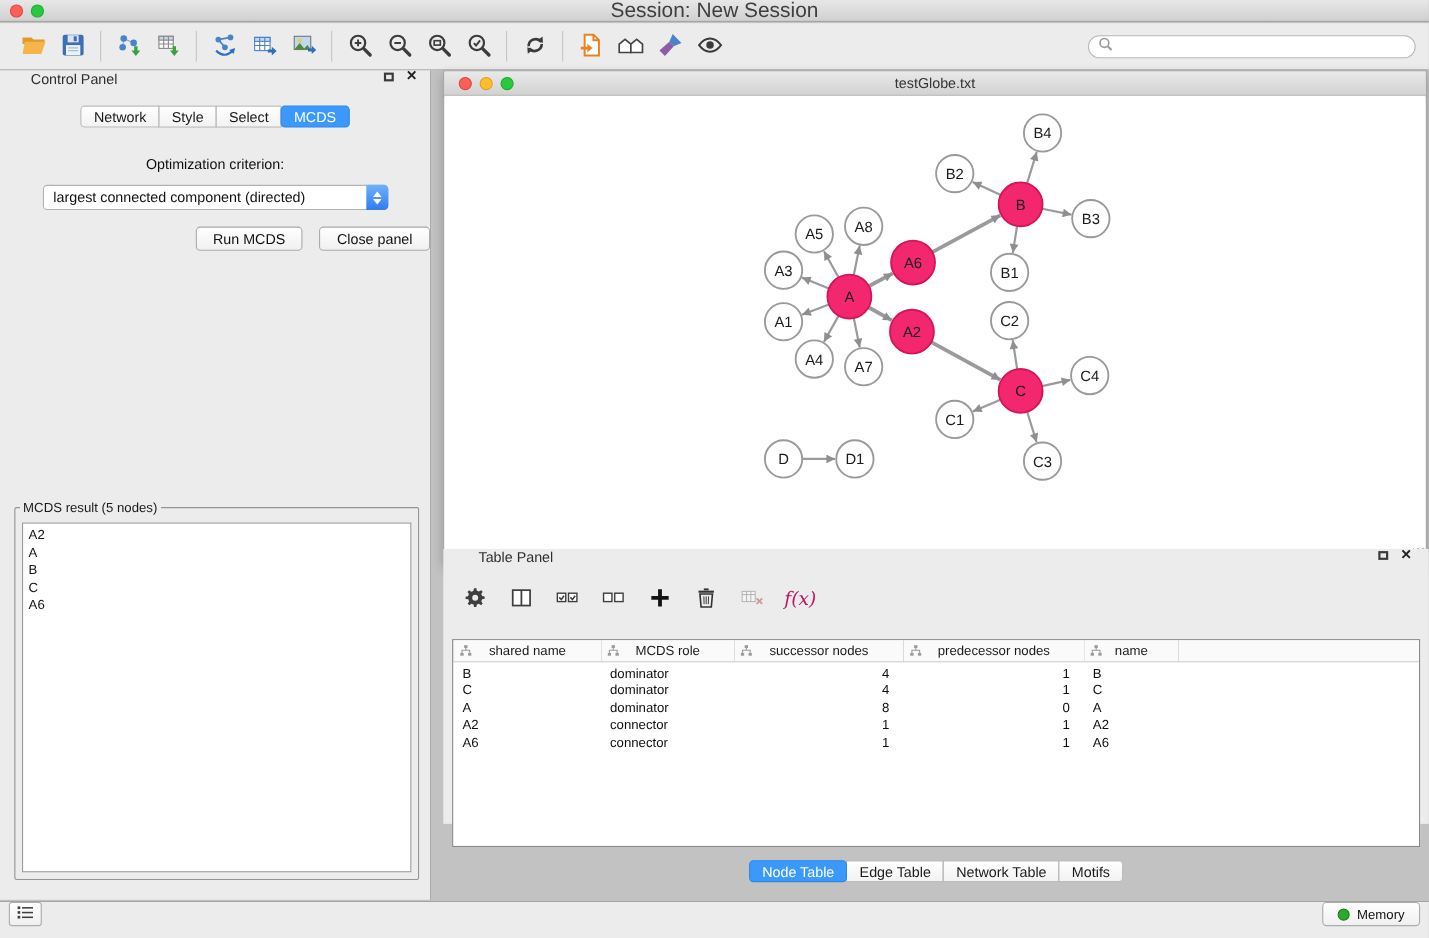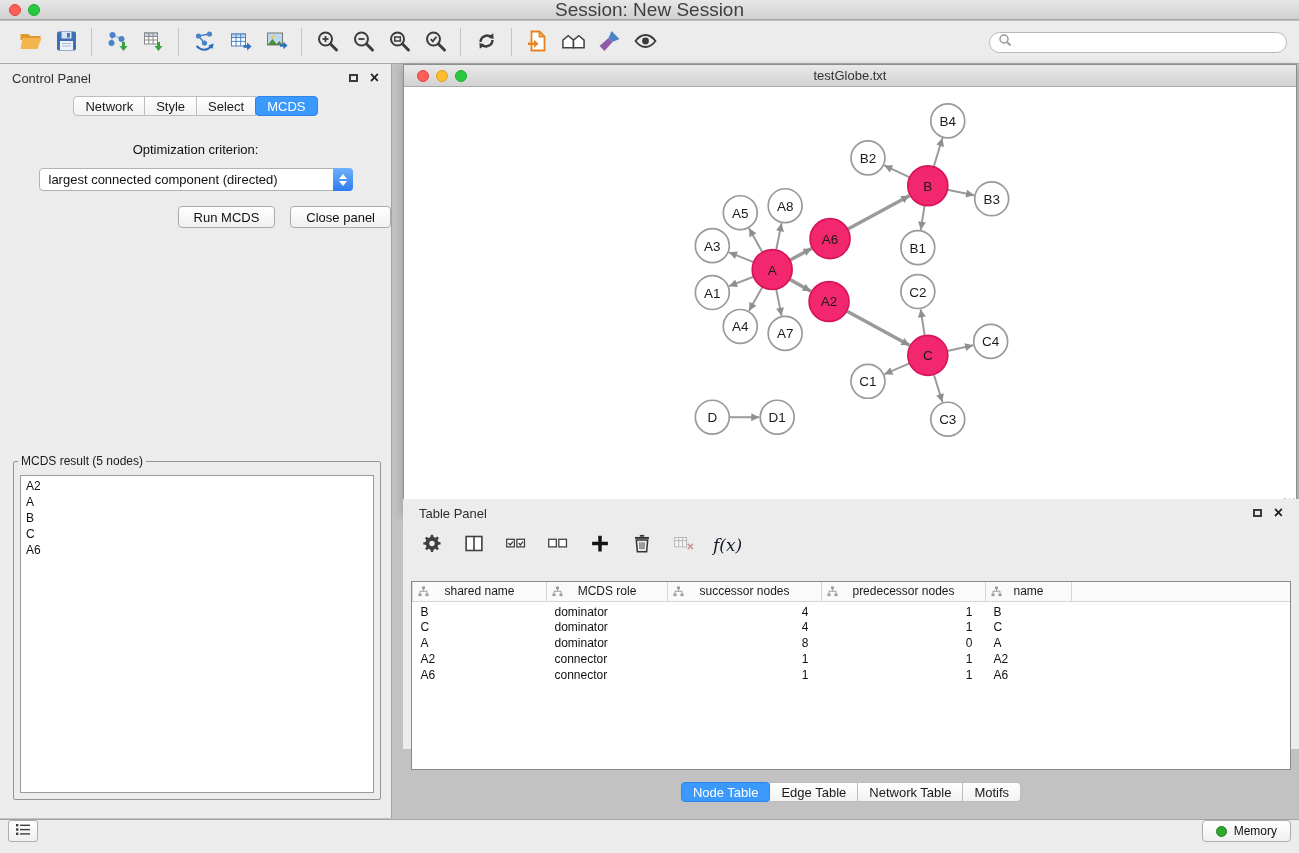--- a/index.html
+++ b/index.html
@@ -22,22 +22,22 @@
   .tb { width:36px; height:34px; background:none; border:none; display:flex;
     align-items:center; justify-content:center; cursor:default; }
   .tb svg { width:25px; height:24px; }
   .sep { width:1px; height:28px; background:#c6c6c6; margin:0 7px; }
   .search { margin-left:auto; width:298px; height:21px; background:#fff; border:1px solid #b8b8b8;
     border-radius:11px; display:flex; align-items:center; padding:0 8px; }
   .search input { border:none; outline:none; flex:1; font-size:12px; background:transparent;
     font-family:"Liberation Sans",sans-serif; }
 
   
-  .panel-header { height:28px; display:flex; align-items:center; padding:0 12px;
-    font-size:13px; color:#2e2e2e; }
+  .panel-header { height:28px; display:flex; align-items:flex-start; padding:0 12px;
+    font-size:13px; color:#2e2e2e;margin-left:16px; }
   .ph-icons { margin-left:auto; display:flex; gap:12px; align-items:center; }
   .ph-float { width:9px; height:8px; border:2px solid #3a3a3a; display:inline-block; }
   .ph-close { font-size:16px; font-weight:bold; color:#222; line-height:12px; }
 
   .seg-tab { padding:0 11px; font-size:13px; height:20px; line-height:19px;
     background:linear-gradient(#ffffff,#f2f2f2); border:1px solid #bdbdbd;
     margin-left:-1px; color:#1a1a1a; cursor:default; }
   .seg-tab:first-child { border-radius:4px 0 0 4px; margin-left:0; }
   .seg-tab:last-child { border-radius:0 4px 4px 0; }
   .seg-tab.active { background:#3B99FC; border-color:#2F86EA; color:#fff;
@@ -82,21 +82,21 @@
   .resize-corner { position:absolute; right:1px; bottom:1px; width:13px; height:13px;
     background:repeating-linear-gradient(135deg, transparent 0 2px, #b9b9b9 2px 3px); }
 
   
   .table-panel { position:absolute; left:403px; top:499px; width:896px; height:250px;
     background:#ececec; }
   .tp-toolbar { display:flex; align-items:center; gap:16px; padding:3px 16px 9px; height:42px; }
   .tpi { width:26px; height:26px; display:flex; align-items:center; justify-content:center;
     background:none; border:none; }
   .tpi svg { width:22px; height:21px; }
-  .fx-label { font-family:"DejaVu Serif", serif; font-style:italic; color:#0f172a;
+  .fx-label { font-family:"DejaVu Serif", serif; font-style:italic; color:#be185d;
     font-size:17px; }
   .tp-table-wrap { margin:12px 8px; background:#fff; border:1px solid #8a8a8a; height:189px;
     overflow:hidden; }
   table { border-collapse:collapse; table-layout:fixed; width:100%; }
   thead th { background:#fafafa; border:1px solid #d6d6d6; border-top:none; height:19px;
     font-weight:normal; font-size:12px; color:#1a1a1a; position:relative; }
   thead th.colf { border-right:none; }
   th .hicon { position:absolute; left:5px; top:4px; }
   th .hlabel { display:inline-block; width:100%; text-align:center; }
   td { font-size:12px; height:16px; padding:0 8px; color:#101010; white-space:nowrap; }

